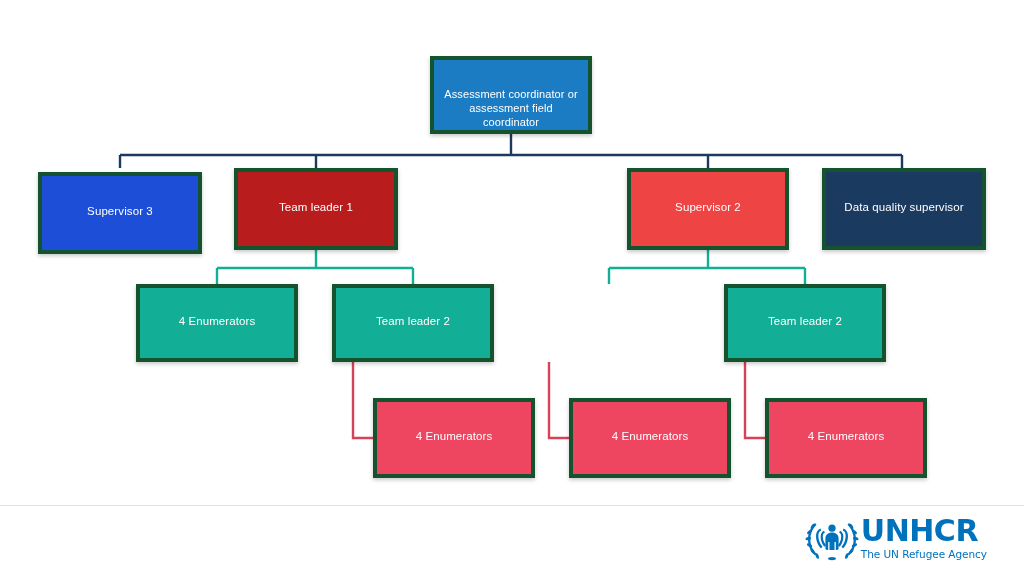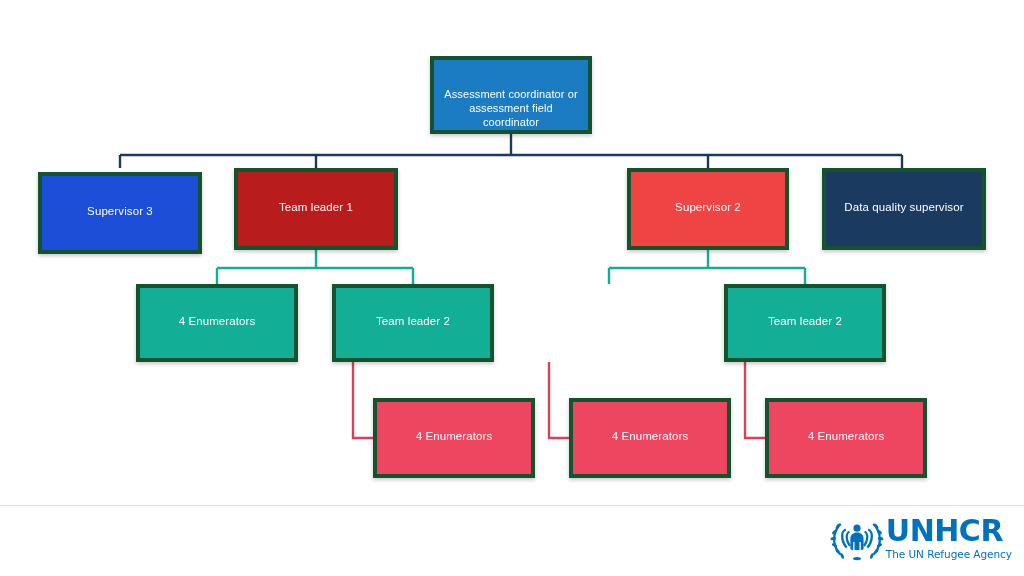--- a/index.html
+++ b/index.html
@@ -78,21 +78,21 @@
     left: 0;
     top: 505px;
     width: 1024px;
     height: 1px;
     background: #e2e2e2;
     z-index: 1;
   }
 
   #unhcr-logo {
     position: absolute;
-    right: 12px;
+    right: 37px;
     top: 512px;
     z-index: 3;
     display: flex;
     align-items: center;
     gap: 0;
   }
   #unhcr-emblem {
     display: block;
   }
   .logo-text-block {

